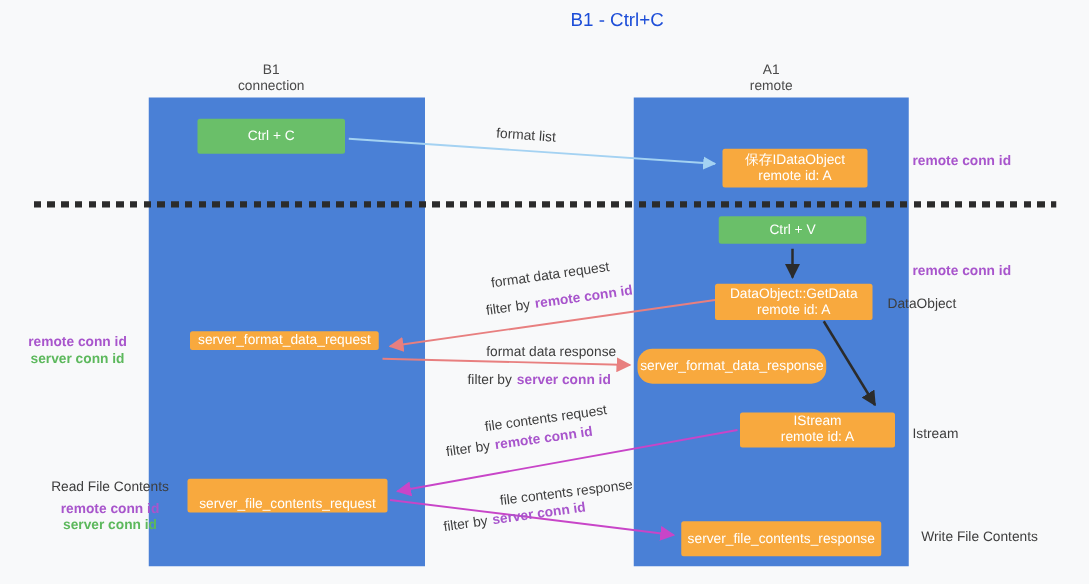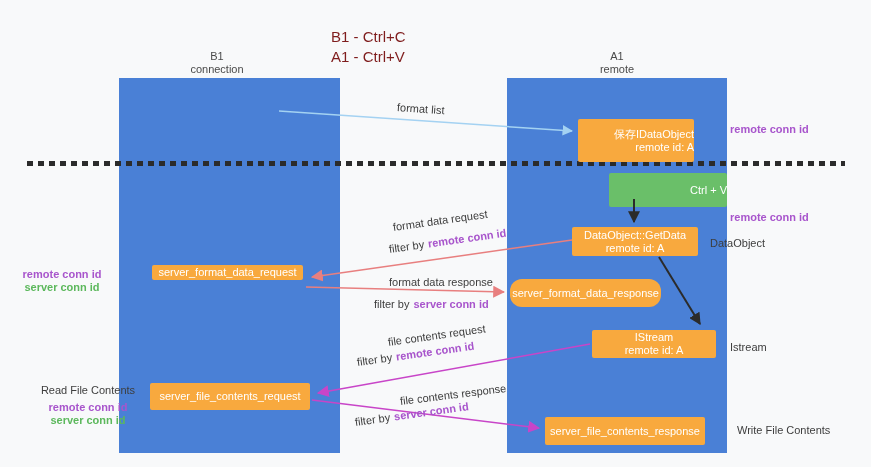--- a/index.html
+++ b/index.html
@@ -1,21 +1,21 @@
 <!DOCTYPE html>
 <html><head>
 <meta charset="utf-8">
 <style>
   html,body { margin:0; padding:0; }
   body { font-family:"Liberation Sans", sans-serif; background:#f8f9fa; }
   #canvas { position:relative; width:871px; height:467px; background:#f8f9fa; overflow:hidden; }
 
   
-  .title { position:absolute; left:331px; top:7px; width:200px; text-align:left;
-           font-size:15px; line-height:20px; color:#7f1d1d;margin-top:20px; }
+  .title { position:absolute; left:331px; top:7px; width:200px; text-align:right;
+           font-size:15px; line-height:20px; color:#1d4ed8; }
 
   
   .lane-header { position:absolute; top:50px; width:120px; text-align:center;
                  font-size:11px; line-height:13px; color:#4a4a4a; }
   .lane-header.left { left:157px; }
   .lane-header.right { left:557px; }
 
   
   .lane { position:absolute; top:78px; height:375px; background:#4a80d6; }
   .lane.left  { left:119px; width:221px; }
@@ -25,27 +25,27 @@
   .divider { position:absolute; left:27px; top:161px; width:818px; height:5px;
              background:repeating-linear-gradient(90deg,#2b2b2b 0 6px,transparent 6px 11px); }
 
   
   .box { position:absolute; display:flex; flex-direction:column; align-items:center;
          justify-content:center; color:#ffffff; font-size:11px; line-height:13px;
          text-align:center; border-radius:2px; white-space:nowrap; }
   .box.green  { background:#6abf69; }
   .box.orange { background:#f8a93e; }
   .b-ctrlc   { left:158px; top:95px;  width:118px; height:28px; }
-  .b-save    { left:578px; top:119px; width:116px; height:43px;align-items:flex-end; }
-  .b-ctrlv   { left:609px; top:173px; width:118px; height:34px;align-items:flex-end; }
+  .b-save    { left:578px; top:119px; width:116px; height:31px; }
+  .b-ctrlv   { left:575px; top:173px; width:118px; height:22px; }
   .b-getdata { left:572px; top:227px; width:126px; height:29px; }
   .b-istream { left:592px; top:330px; width:124px; height:28px; }
   .b-fmtreq  { left:152px; top:265px; width:151px; height:15px; }
   .b-fmtresp { left:510px; top:279px; width:151px; height:28px;border-radius:12px; }
-  .b-filereq { left:150px; top:383px; width:160px; height:27px; }
+  .b-filereq { left:150px; top:383px; width:160px; height:27px;justify-content:flex-end; }
   .b-fileresp{ left:545px; top:417px; width:160px; height:28px; }
 
   
   .lbl { position:absolute; font-size:11px; line-height:13px; color:#3d3d3d; white-space:nowrap; }
   .purple { color:#a855cc; font-weight:bold; }
   .greenlbl { color:#5cb85c; font-weight:bold; }
   .rotm8 { transform:rotate(-8deg); transform-origin:left center; }
   .rotm7 { transform:rotate(-7deg); transform-origin:left center; }
   .rot4  { transform:rotate(4deg);  transform-origin:left center; }
   .stack { text-align:center; }
@@ -54,37 +54,39 @@
   
   svg.overlay { position:absolute; left:0; top:0; pointer-events:none; }
 </style>
 </head>
 <body>
 
 <div id="canvas">
 
   <div class="title">
     <div>B1 - Ctrl+C</div>
-    <div>A1 - Ctrl+V</div>
   </div>
 
   <div class="lane-header left">
     <div>B1</div>
     <div>connection</div>
   </div>
   <div class="lane-header right">
     <div>A1</div>
     <div>remote</div>
   </div>
 
   <div class="lane left"></div>
   <div class="lane right"></div>
 
   <div class="divider"></div>
 
+  <div class="box green b-ctrlc">
+    <span>Ctrl + C</span>
+  </div>
 
   <div class="box orange b-save">
     <span>保存IDataObject</span>
     <span>remote id: A</span>
   </div>
 
   <div class="box green b-ctrlv">
     <span>Ctrl + V</span>
   </div>
 

